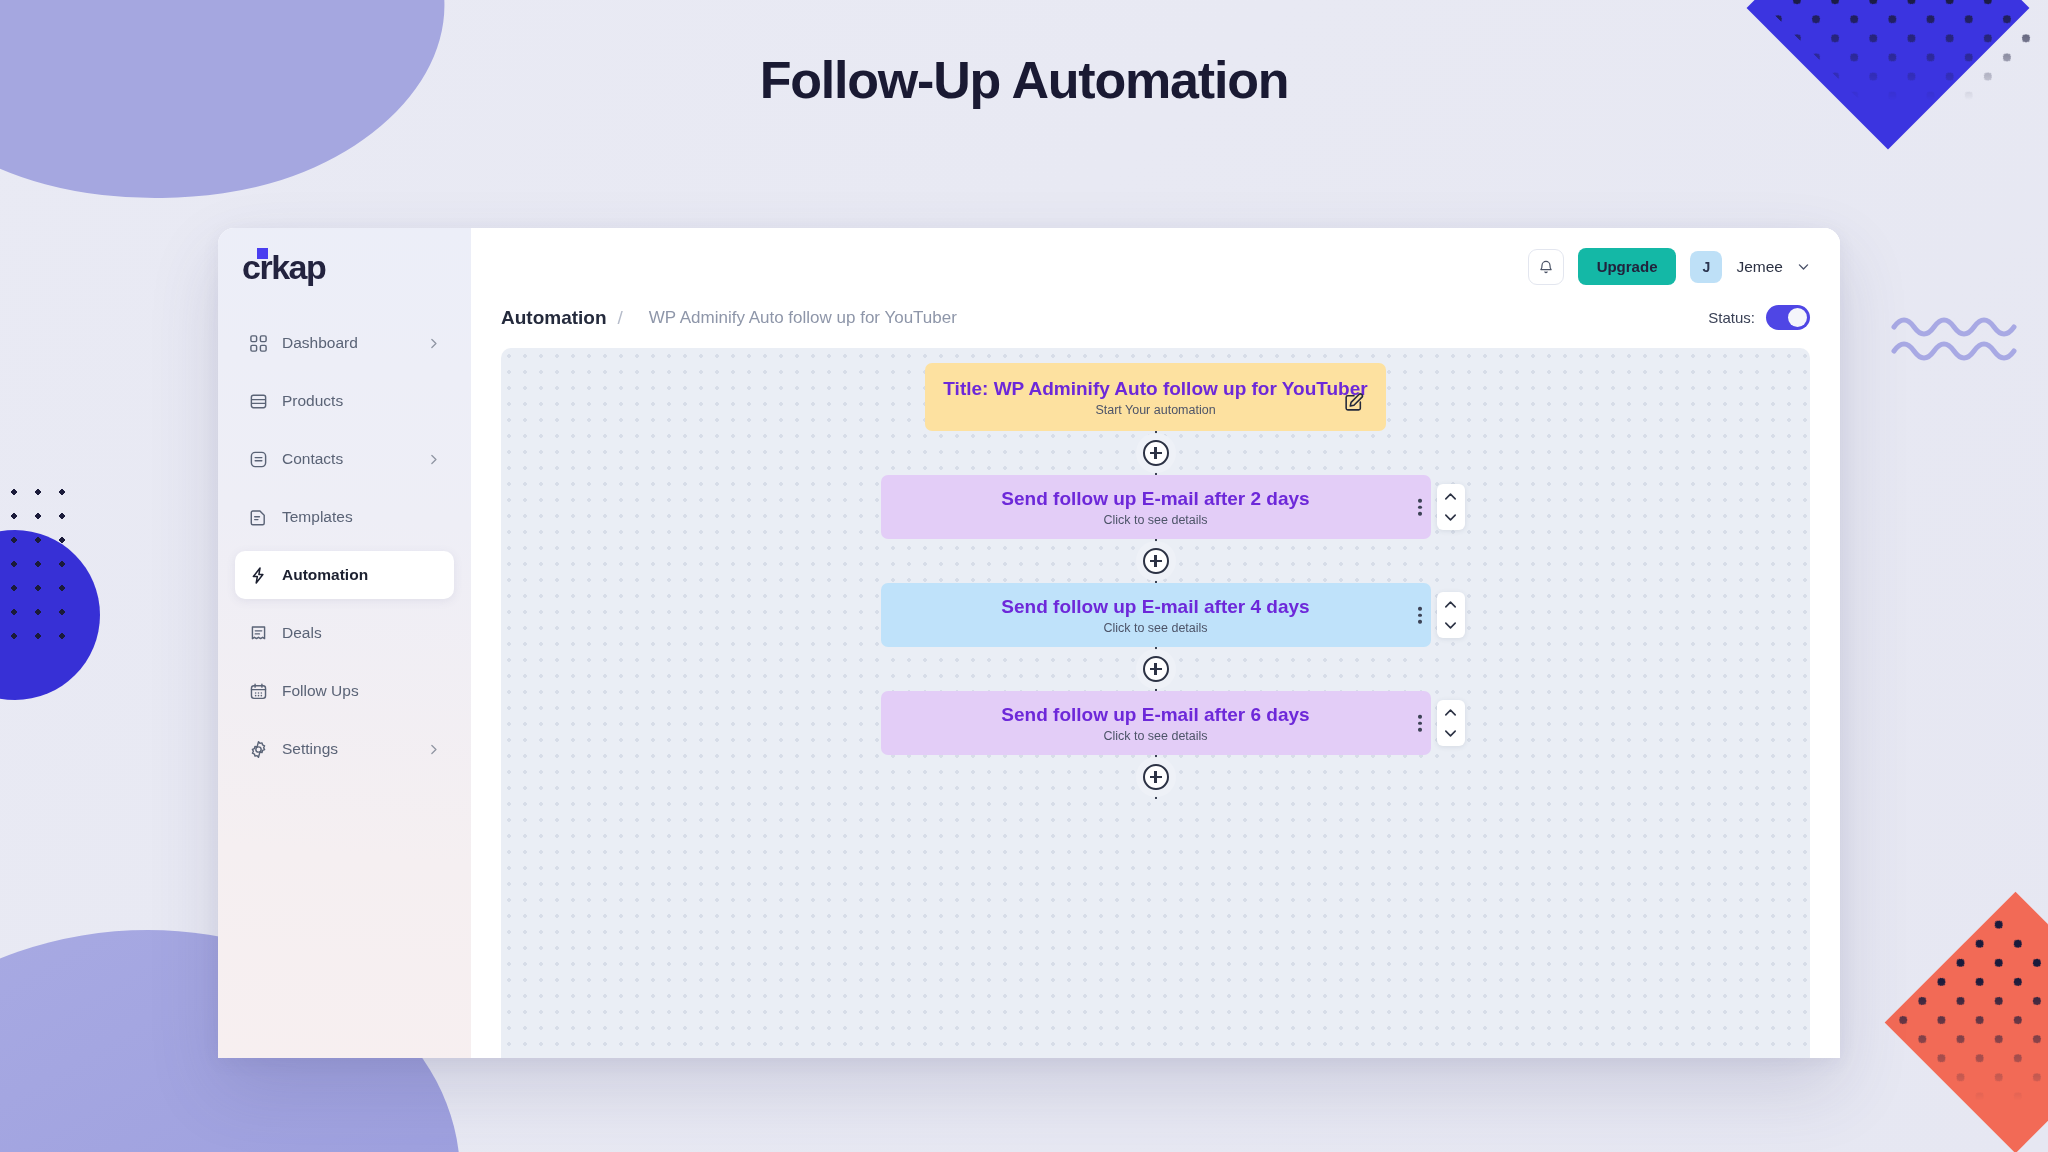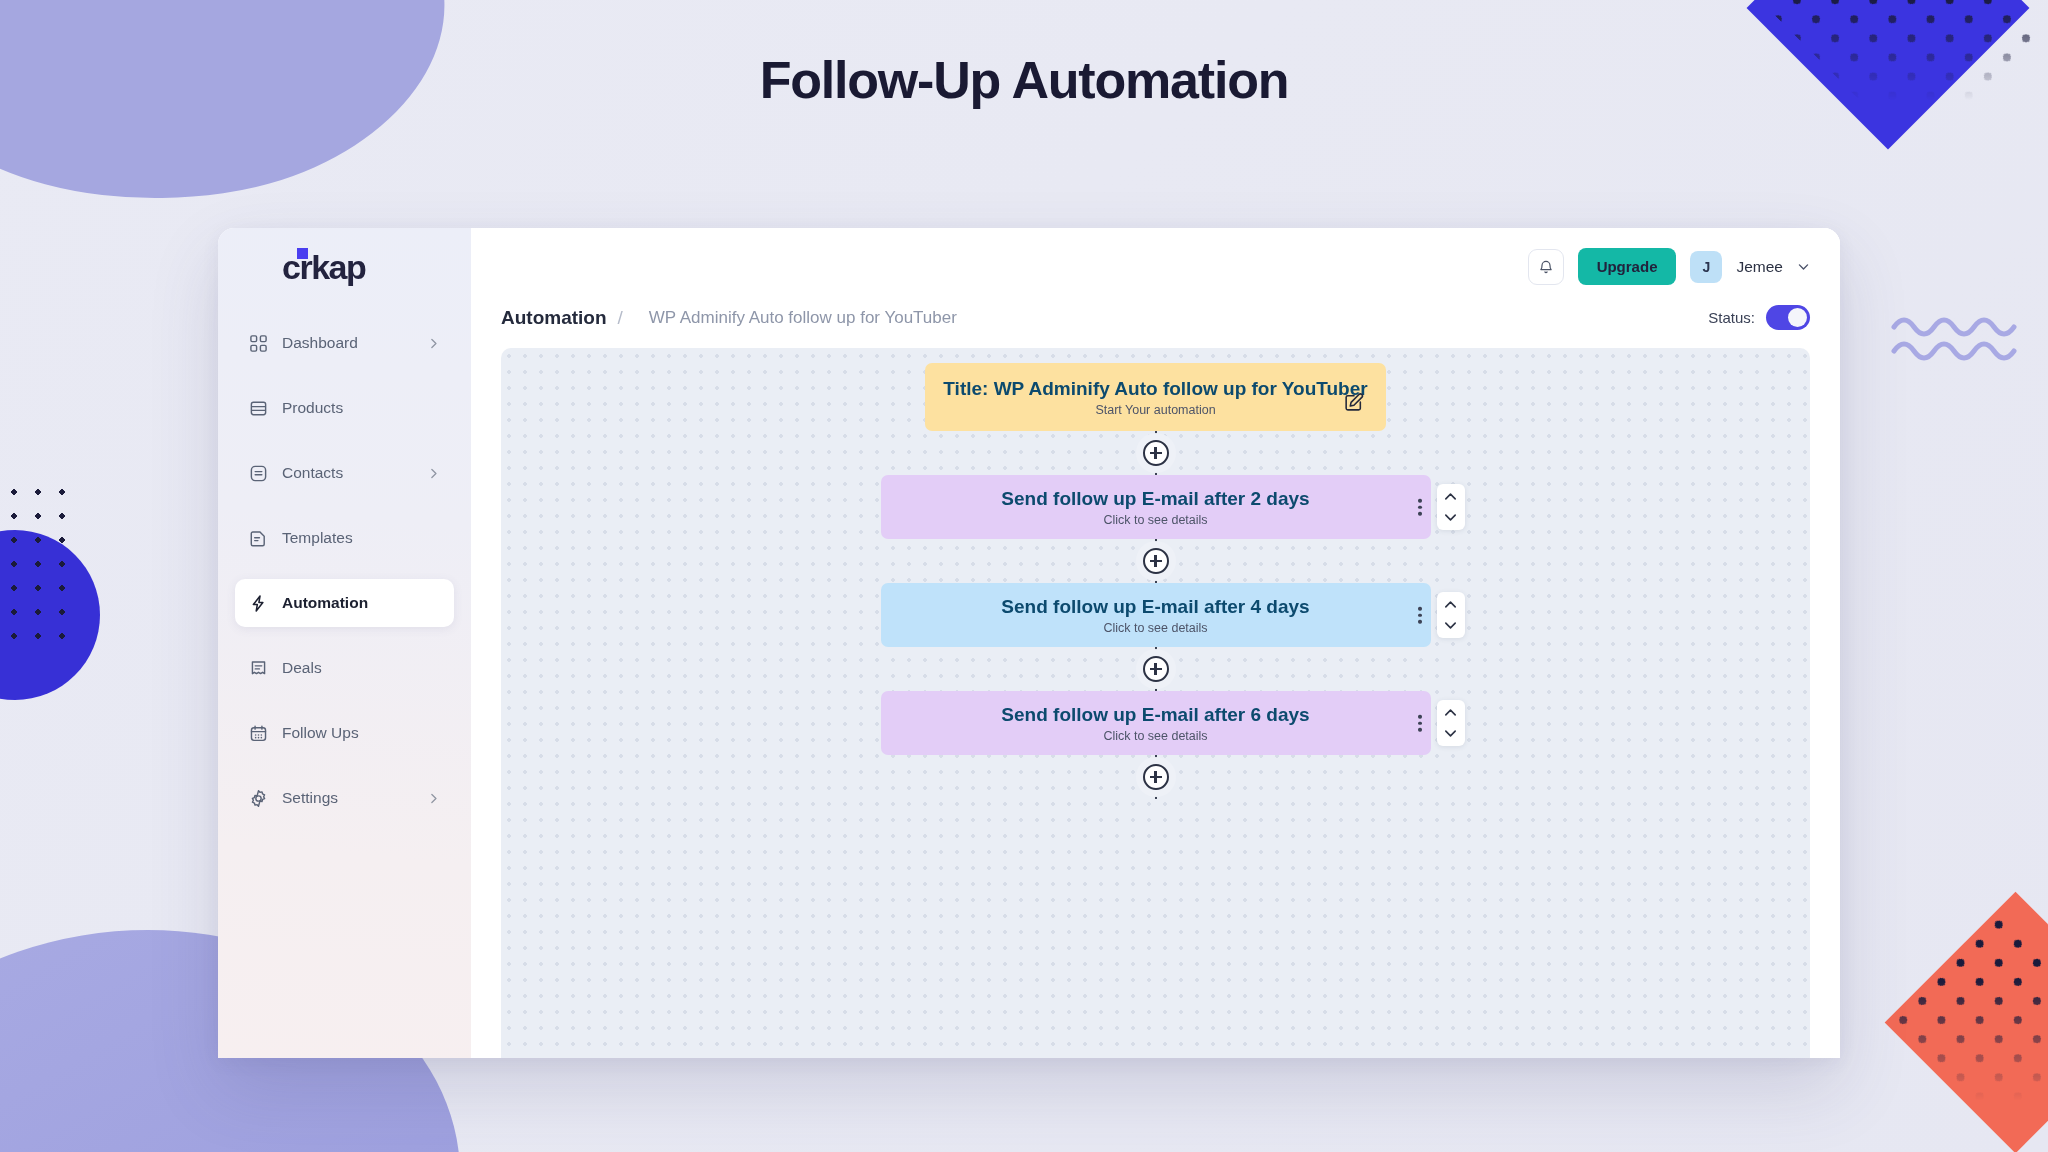--- a/index.html
+++ b/index.html
@@ -93,30 +93,30 @@
     display: flex;
   }
 
   
   .sidebar {
     width: 253px; flex-shrink: 0;
     background: linear-gradient(185deg, #eceef8 0%, #eeeef6 35%, #f5eff1 75%, #f7eff0 100%);
     display: flex; flex-direction: column;
   }
   .brand { height: 77px; display: flex; align-items: center; padding-left: 24px; }
-  .logo-wrap { display: flex; align-items: center; position: relative; margin-left: 40px; }
+  .logo-wrap { display: flex; align-items: center; position: relative; }
   .logo-text {
     font-size: 34px; font-weight: bold; color: #23233f;
     letter-spacing: -1.5px; line-height: 1;
   }
   .logo-sq {
     position: absolute; left: 15px; top: -2px;
     width: 11px; height: 11px; background: #4a3ef0;
   }
-  .nav { padding: 14px 17px 0 17px; display: flex; flex-direction: column; gap: 17px; }
+  .nav { padding: 14px 17px 0 17px; display: flex; flex-direction: column; gap: 10px; }
   .nav-item {
     display: flex; align-items: center; gap: 14px;
     height: 48px; padding: 0 14px;
     border-radius: 10px;
     color: #5a6376; font-size: 15.5px;
     cursor: pointer;
   }
   .nav-item .ico { width: 19px; height: 19px; flex-shrink: 0; display:block; }
   .nav-item .label { flex: 1; }
   .nav-item.active {
@@ -188,21 +188,21 @@
     position: relative;
     width: 550px; min-height: 64px;
     border-radius: 7px;
     display: flex; flex-direction: column;
     align-items: center; justify-content: center;
     padding: 11px 16px; cursor: pointer;
   }
   .node-card.start { background: #fde1a0; width: 461px; min-height: 68px; }
   .node-card.purple { background: #e3cdf7; }
   .node-card.blue { background: #bfe2fa; }
-  .node-title { font-size: 19px; font-weight: bold; color: #0c4a6e; line-height: 1.25; text-align:center; }
+  .node-title { font-size: 19px; font-weight: bold; color: #6d28d9; line-height: 1.25; text-align:center; }
   .node-sub { font-size: 12.5px; color: #4d5468; margin-top: 3px; }
 
   .edit-icon {
     position: absolute; right: 22px; bottom: 18px;
     width: 21px; height: 21px; cursor: pointer;
   }
   .kebab {
     position: absolute; right: 9px; top: 50%; transform: translateY(-50%);
     display: flex; flex-direction: column; gap: 3px; cursor: pointer;
   }

